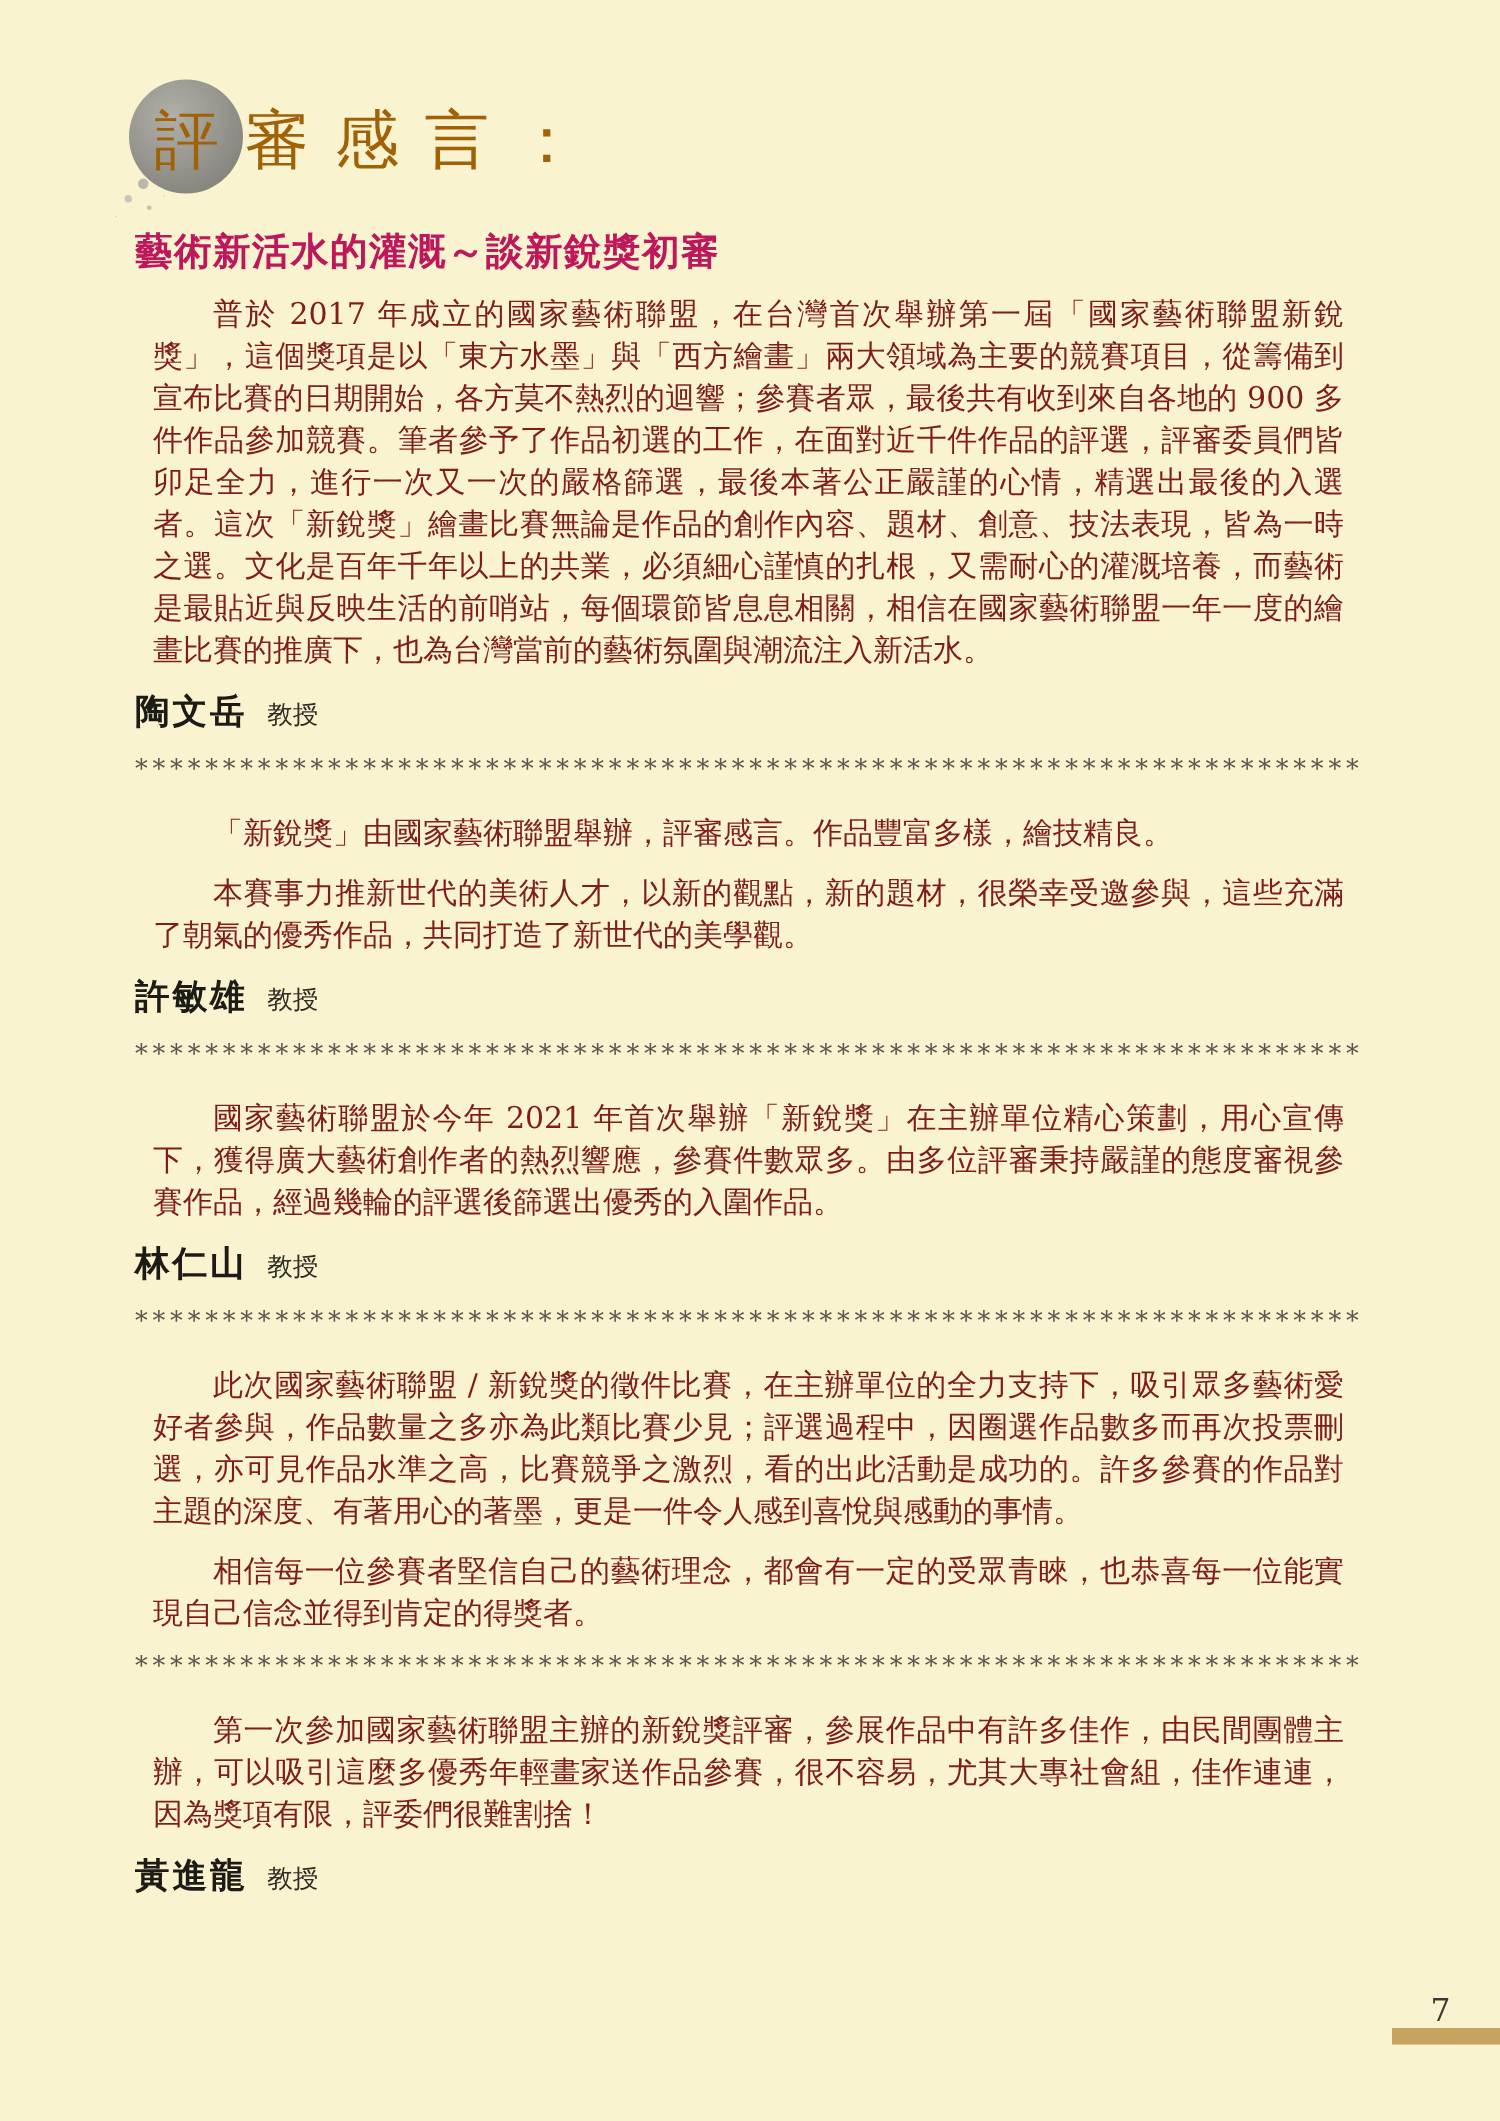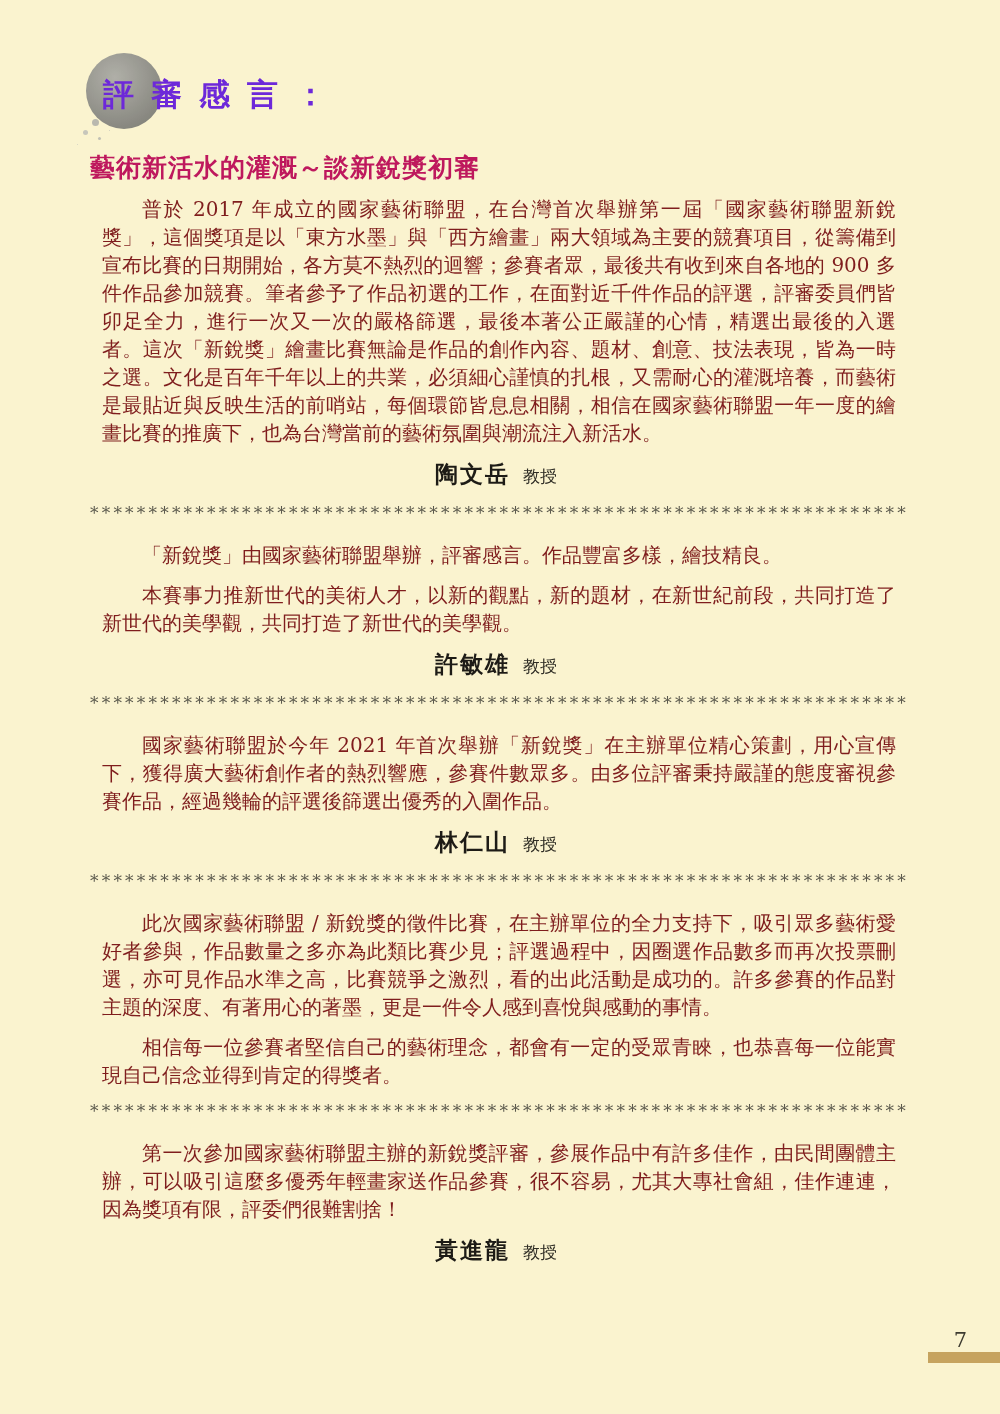--- a/index.html
+++ b/index.html
@@ -44,25 +44,25 @@
     height: 7px;
     border-radius: 50%;
     background: #b4b4ac;
     box-shadow: -10px 10px 0 -1px #c3c3ba, 4px 16px 0 -2px #bcbcb2, -18px 22px 0 -3px #ccccc2, 14px 8px 0 -3px #c6c6bc;
   }
   h1.page-title {
     position: relative;
     z-index: 2;
     margin: 0;
     padding: 10px 0 0 13px;
-    font-size: 31px;
+    font-size: 43px;
     line-height: 58px;
-    font-weight: bold;
+    font-weight: normal;
     letter-spacing: 17px;
-    color: #6d28d9;
+    color: #a16207;
     font-family: "DejaVu Serif", "Liberation Serif", serif;
   }
   h2.subtitle {
     margin: 0 0 12px 0;
     font-size: 25px;
     line-height: 30px;
     font-weight: 900;
     letter-spacing: 1px;
     color: #be185d;
     font-family: "DejaVu Sans", "Liberation Sans", sans-serif;
@@ -74,21 +74,21 @@
     font-size: 20px;
     line-height: 28px;
     text-align: justify;
     text-justify: inter-character;
     text-indent: 2em;
     color: #7f1d1d;
   }
   .sig {
     height: 32px;
     margin: 4px 6px 2px 0;
-    text-align: center;
+    text-align: left;
   }
   .sig-name {
     font-size: 23px;
     font-weight: bold;
     color: #1d1b16;
     letter-spacing: 2px;
   }
   .sig-title {
     font-size: 17px;
     color: #2e2c24;
@@ -138,21 +138,21 @@
     <p class="para">普於 2017 年成立的國家藝術聯盟，在台灣首次舉辦第一屆「國家藝術聯盟新銳獎」，這個獎項是以「東方水墨」與「西方繪畫」兩大領域為主要的競賽項目，從籌備到宣布比賽的日期開始，各方莫不熱烈的迴響；參賽者眾，最後共有收到來自各地的 900 多件作品參加競賽。筆者參予了作品初選的工作，在面對近千件作品的評選，評審委員們皆卯足全力，進行一次又一次的嚴格篩選，最後本著公正嚴謹的心情，精選出最後的入選者。這次「新銳獎」繪畫比賽無論是作品的創作內容、題材、創意、技法表現，皆為一時之選。文化是百年千年以上的共業，必須細心謹慎的扎根，又需耐心的灌溉培養，而藝術是最貼近與反映生活的前哨站，每個環節皆息息相關，相信在國家藝術聯盟一年一度的繪畫比賽的推廣下，也為台灣當前的藝術氛圍與潮流注入新活水。</p>
     <div class="sig">
       <span class="sig-name">陶文岳</span>
       <span class="sig-title">教授</span>
     </div>
   </section>
   <div class="sep">**********************************************************************</div>
 
   <section>
     <p class="para">「新銳獎」由國家藝術聯盟舉辦，評審感言。作品豐富多樣，繪技精良。</p>
-    <p class="para">本賽事力推新世代的美術人才，以新的觀點，新的題材，在新世紀前段，共同打造了新世代的美學觀，共同打造了新世代的美學觀。</p>
+    <p class="para">本賽事力推新世代的美術人才，以新的觀點，新的題材，很榮幸受邀參與，這些充滿了朝氣的優秀作品，共同打造了新世代的美學觀。</p>
     <div class="sig">
       <span class="sig-name">許敏雄</span>
       <span class="sig-title">教授</span>
     </div>
   </section>
   <div class="sep">**********************************************************************</div>
 
   <section>
     <p class="para">國家藝術聯盟於今年 2021 年首次舉辦「新銳獎」在主辦單位精心策劃，用心宣傳下，獲得廣大藝術創作者的熱烈響應，參賽件數眾多。由多位評審秉持嚴謹的態度審視參賽作品，經過幾輪的評選後篩選出優秀的入圍作品。</p>
     <div class="sig">

